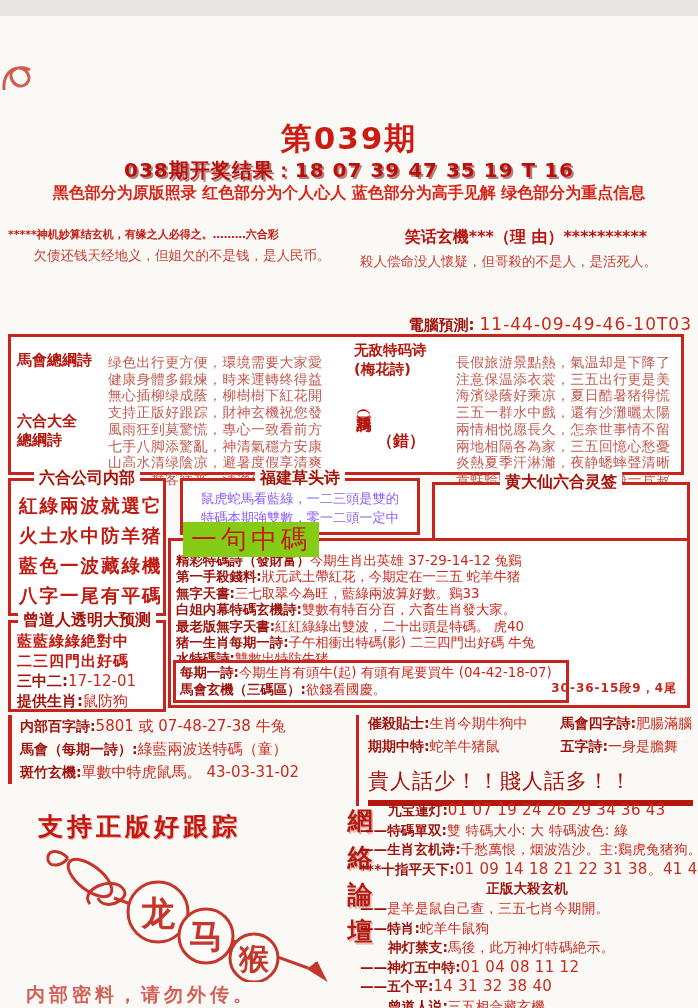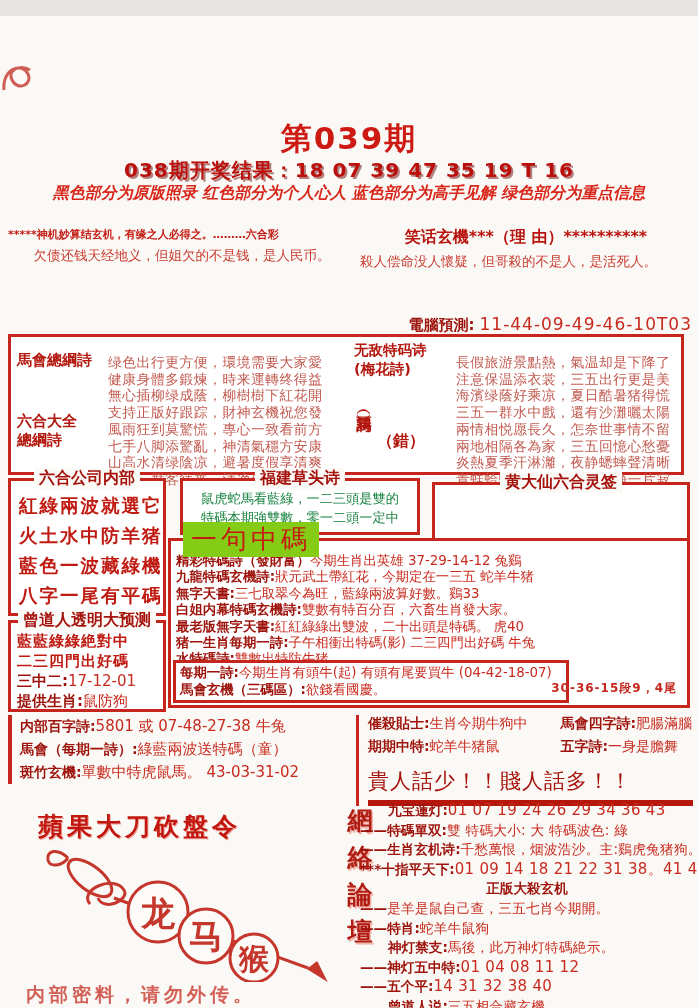--- a/index.html
+++ b/index.html
@@ -5,21 +5,21 @@
   html,body{margin:0;padding:0;background:#e8e6e3;}
   #page{position:relative;width:698px;height:1008px;margin:16px auto;background:#fbf9f6;
         overflow:hidden;font-family:"DejaVu Sans",sans-serif;color:#c32219;}
   .abs{position:absolute;}
   .lb{font-weight:bold;color:#9d130c;}
   .lt{color:#c82a1e;}
   
   .issue-title{top:102px;left:0;width:100%;text-align:center;font-size:31px;font-weight:bold;color:#cd1a12;letter-spacing:2px;}
   .result-line{top:141px;left:0;width:100%;text-align:center;font-size:20px;font-weight:bold;color:#bb0f0b;
                text-shadow:2px 2px 0 rgba(105,8,8,.5);letter-spacing:1px;}
-  .color-key{top:167px;left:0;width:100%;text-align:center;font-size:16px;font-weight:bold;color:#d8261a;font-style:italic;}
+  .color-key{top:167px;left:0;width:100%;text-align:center;font-size:16px;font-weight:bold;color:#d8261a;}
   .slogan-left{top:211px;left:8px;width:348px;}
   .slogan-left .l1{font-weight:bold;font-size:11px;color:#c31c14;}
   .slogan-left .l2{font-size:13.5px;text-align:center;margin-top:5px;color:#c93b30;}
   .slogan-right{top:211px;left:360px;width:332px;}
   .slogan-right .l1{text-align:center;font-weight:bold;font-size:16px;color:#b8150f;}
   .slogan-right .l2{font-size:13.5px;margin-top:5px;color:#c93b30;}
   .predict{top:298px;left:358px;width:334px;text-align:right;}
   .predict .lb{font-size:15px;}
   .predict .lt{font-size:17px;letter-spacing:1px;}
   
@@ -41,21 +41,21 @@
              padding:0 5px;font-weight:bold;color:#a5120c;font-size:16px;white-space:nowrap;}
   .company-box{left:8px;top:462px;width:158px;height:138px;}
   .company-box .bline{font-size:18.5px;font-weight:bold;color:#c01b12;line-height:30px;padding-left:8px;letter-spacing:2px;white-space:nowrap;}
   .company-box .lines{padding-top:10px;}
   .zeng-box{left:8px;top:604px;width:158px;height:92px;}
   .zeng-box .lines{padding:8px 0 0 6px;}
   .zeng-box .zline{font-size:15px;line-height:20px;white-space:nowrap;}
   .zeng-box .zline .lt{font-size:15px;}
   .zeng-box .zline:nth-child(1),.zeng-box .zline:nth-child(2){font-weight:bold;color:#c01b12;letter-spacing:1px;}
   .fujian-box{left:180px;top:462px;width:240px;height:57px;}
-  .fujian-box .fline{font-size:13.2px;line-height:19px;color:#15803d;text-align:center;white-space:nowrap;}
+  .fujian-box .fline{font-size:13.2px;line-height:19px;color:#8b5cf6;text-align:center;white-space:nowrap;}
   .fujian-box .lines{padding-top:8px;}
   .huang-box{left:432px;top:466px;width:258px;height:72px;}
   .huang-box .hline{font-size:13.8px;line-height:22px;color:#b5231c;padding-left:8px;white-space:nowrap;}
   .huang-box .lines{padding-top:8px;}
   
   .yiju-box{left:168px;top:522px;width:522px;height:170px;}
   .yiju-title{position:absolute;top:-19px;left:12px;background:#84cc16;padding:0 8px;
               font-size:26px;font-weight:normal;color:#c41a12;letter-spacing:4px;}
   .yiju-box .lines{padding:12px 4px 0 5px;}
   .yline{font-size:13.4px;line-height:16.4px;white-space:nowrap;}
@@ -175,21 +175,21 @@
   </div>
 
   <div class="box huang-box">
     <div class="box-title">黄大仙六合灵签</div>
   </div>
 
   <div class="box yiju-box">
     <div class="yiju-title">一句中碼</div>
     <div class="lines">
         <div class="yline"><span class="lb">精彩特碼詩（發財富）</span><span class="lt">今期生肖出英雄 37-29-14-12  兔鷄</span></div>
-        <div class="yline"><span class="lb">九龍特碼玄機詩:</span><span class="lt">狀元武土帶紅花，今期定在一三五  蛇羊牛猪</span></div>
+        <div class="yline"><span class="lb">第一手殺錢料:</span><span class="lt">狀元武土帶紅花，今期定在一三五  蛇羊牛猪</span></div>
         <div class="yline"><span class="lb">無字天書:</span><span class="lt">三七取翠今為旺，藍綠兩波算好數。鷄33</span></div>
         <div class="yline"><span class="lb">白姐内幕特碼玄機詩:</span><span class="lt">雙數有特百分百，六畜生肖發大家。</span></div>
         <div class="yline"><span class="lb">最老版無字天書:</span><span class="lt">紅紅綠綠出雙波，二十出頭是特碼。 虎40</span></div>
         <div class="yline"><span class="lb">猪一生肖每期一詩:</span><span class="lt">子午相衝出特碼(影) 二三四門出好碼 牛兔</span></div>
         <div class="yline"><span class="lb">水特碼詩:</span><span class="lt">雙數出特防牛猪</span></div>
       </div>
     <div class="inner-box">
         <div class="yline"><span class="lb">每期一詩:</span><span class="lt">今期生肖有頭牛(起) 有頭有尾要買牛 (04-42-18-07)</span></div>
         <div class="yline"><span class="lb">馬會玄機（三碼區）:</span><span class="lt">欲錢看國慶。</span></div>
       </div>
@@ -206,21 +206,21 @@
     <div class="pairs">
         <div class="pline"><span class="lb">催殺貼士:</span><span class="lt">生肖今期牛狗中</span></div>
         <div class="pline"><span class="lb">馬會四字詩:</span><span class="lt">肥腸滿腦</span></div>
         <div class="pline"><span class="lb">期期中特:</span><span class="lt">蛇羊牛猪鼠</span></div>
         <div class="pline"><span class="lb">五字詩:</span><span class="lt">一身是膽舞</span></div>
       </div>
     <div class="big-line">貴人話少！！賤人話多！！</div>
     <div class="red-bar"></div>
   </div>
 
-  <div class="abs bl-title">蘋果大刀砍盤令</div>
+  <div class="abs bl-title">支持正版好跟踪</div>
   <svg class="abs" style="left:18px;top:830px;" width="320" height="136" viewBox="0 0 320 136">
     <g fill="none" stroke="#c5362c" stroke-width="3">
       <path d="M50,12 C40,2 28,4 30,14 C32,22 44,20 50,12"></path>
       <ellipse cx="72" cy="32" rx="26" ry="12" transform="rotate(38 72 32)"></ellipse>
       <path d="M72,58 C60,44 96,28 106,44 C112,54 86,66 80,52"></path>
       <line x1="96" y1="52" x2="290" y2="122"></line>
       <path d="M290,122 l16,10 l-8,-16" fill="#c5362c"></path>
     </g>
     <g stroke="#c5362c" stroke-width="3" fill="#fdfbf8">
       <circle cx="140" cy="66" r="30"></circle>

